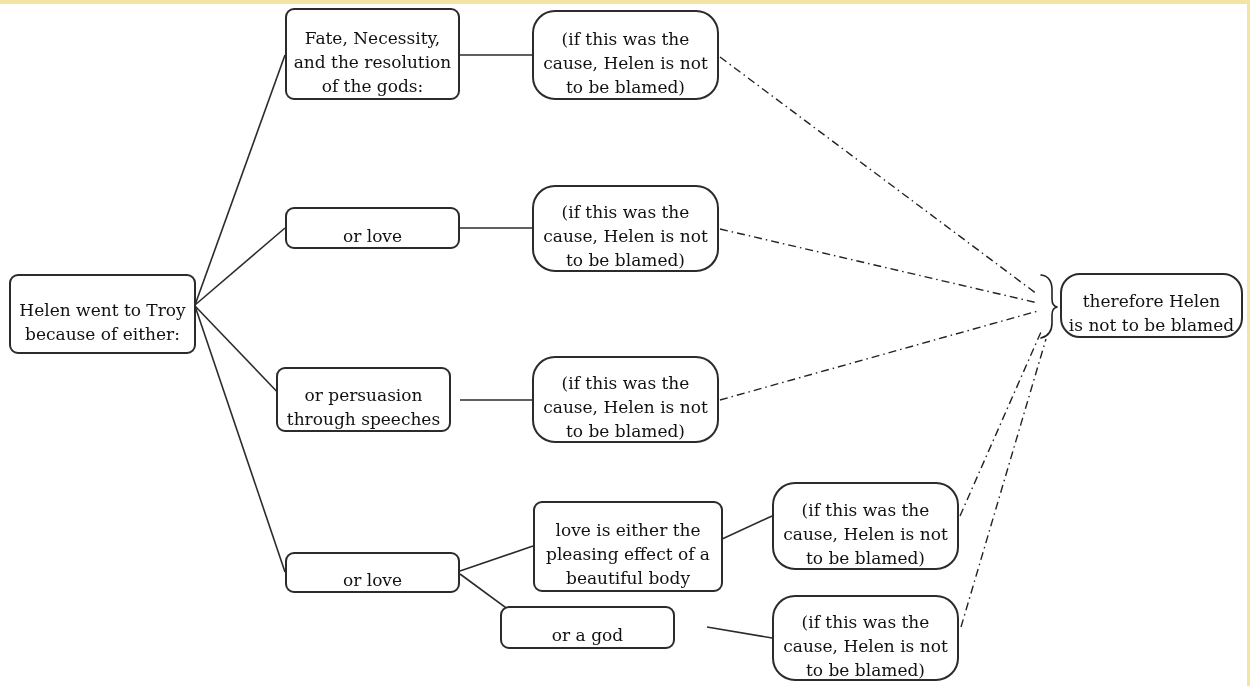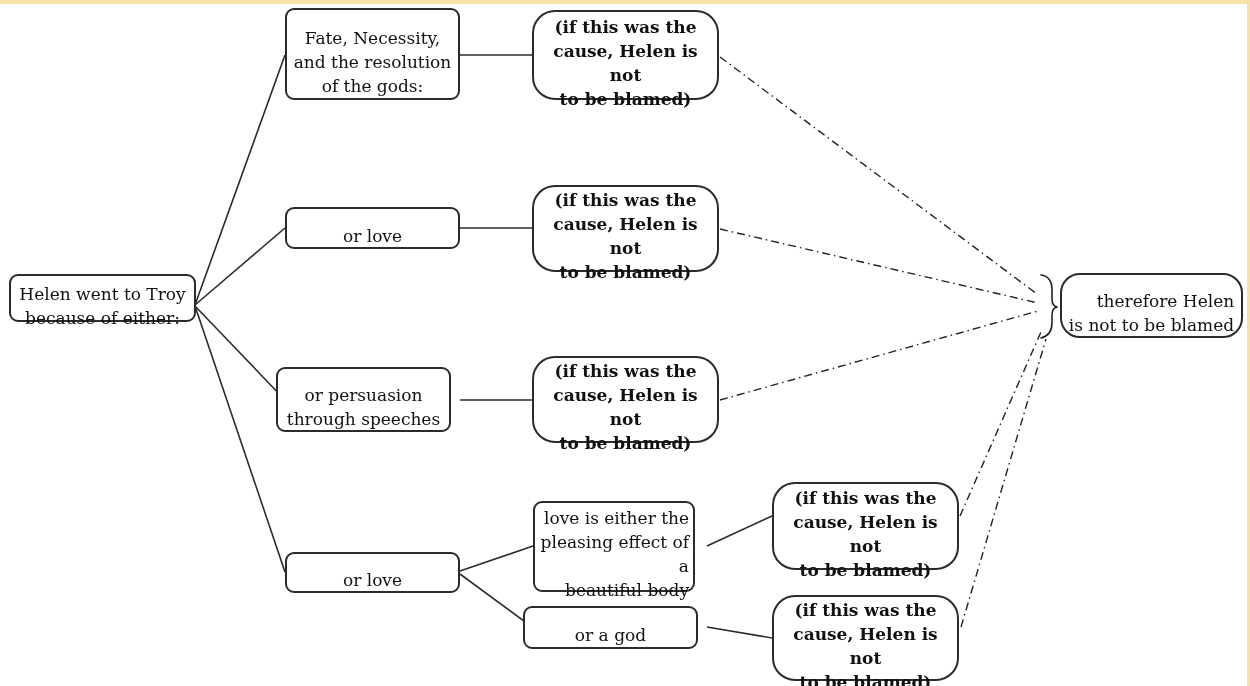--- a/index.html
+++ b/index.html
@@ -44,34 +44,34 @@
     color: #111111;
     font-size: 17px;
     line-height: 24px;
   }
   .node span {
     white-space: pre-line;
     display: block;
     padding: 0 4px;
     margin-top: 15px;
   }
-  .node.note { border-radius: 23px; font-weight: bold; }
-  .node.conclusion { border-radius: 20px; text-align: right; }
+  .node.note { border-radius: 23px; }
+  .node.conclusion { border-radius: 20px; }
 
   
-  .n-root        { left: 9px;    top: 274px; width: 187px; height: 48px; }
+  .n-root        { left: 9px;    top: 274px; width: 187px; height: 80px; }
   .n-fate        { left: 285px;  top: 8px;   width: 175px; height: 92px; }
   .n-force       { left: 285px;  top: 207px; width: 175px; height: 42px; }
   .n-persuasion  { left: 276px;  top: 367px; width: 175px; height: 65px; }
   .n-love        { left: 285px;  top: 552px; width: 175px; height: 41px; text-align: right; }
   .n-note-a      { left: 532px;  top: 10px;  width: 187px; height: 90px; }
   .n-note-b      { left: 532px;  top: 185px; width: 187px; height: 87px; }
   .n-note-c      { left: 532px;  top: 356px; width: 187px; height: 87px; }
-  .n-body        { left: 533px;  top: 501px; width: 162px; height: 91px; text-align: right; }
-  .n-god         { left: 523px;  top: 606px; width: 175px; height: 43px; }
+  .n-body        { left: 533px;  top: 501px; width: 190px; height: 91px; }
+  .n-god         { left: 500px;  top: 606px; width: 175px; height: 43px; }
   .n-note-d      { left: 772px;  top: 482px; width: 187px; height: 88px; }
   .n-note-e      { left: 772px;  top: 595px; width: 187px; height: 86px; }
   .n-conclusion  { left: 1060px; top: 273px; width: 183px; height: 65px; }
 </style>
 </head>
 <body>
 
 <div class="canvas">
 
   <svg class="wires" viewBox="0 0 1250 686" xmlns="http://www.w3.org/2000/svg">

